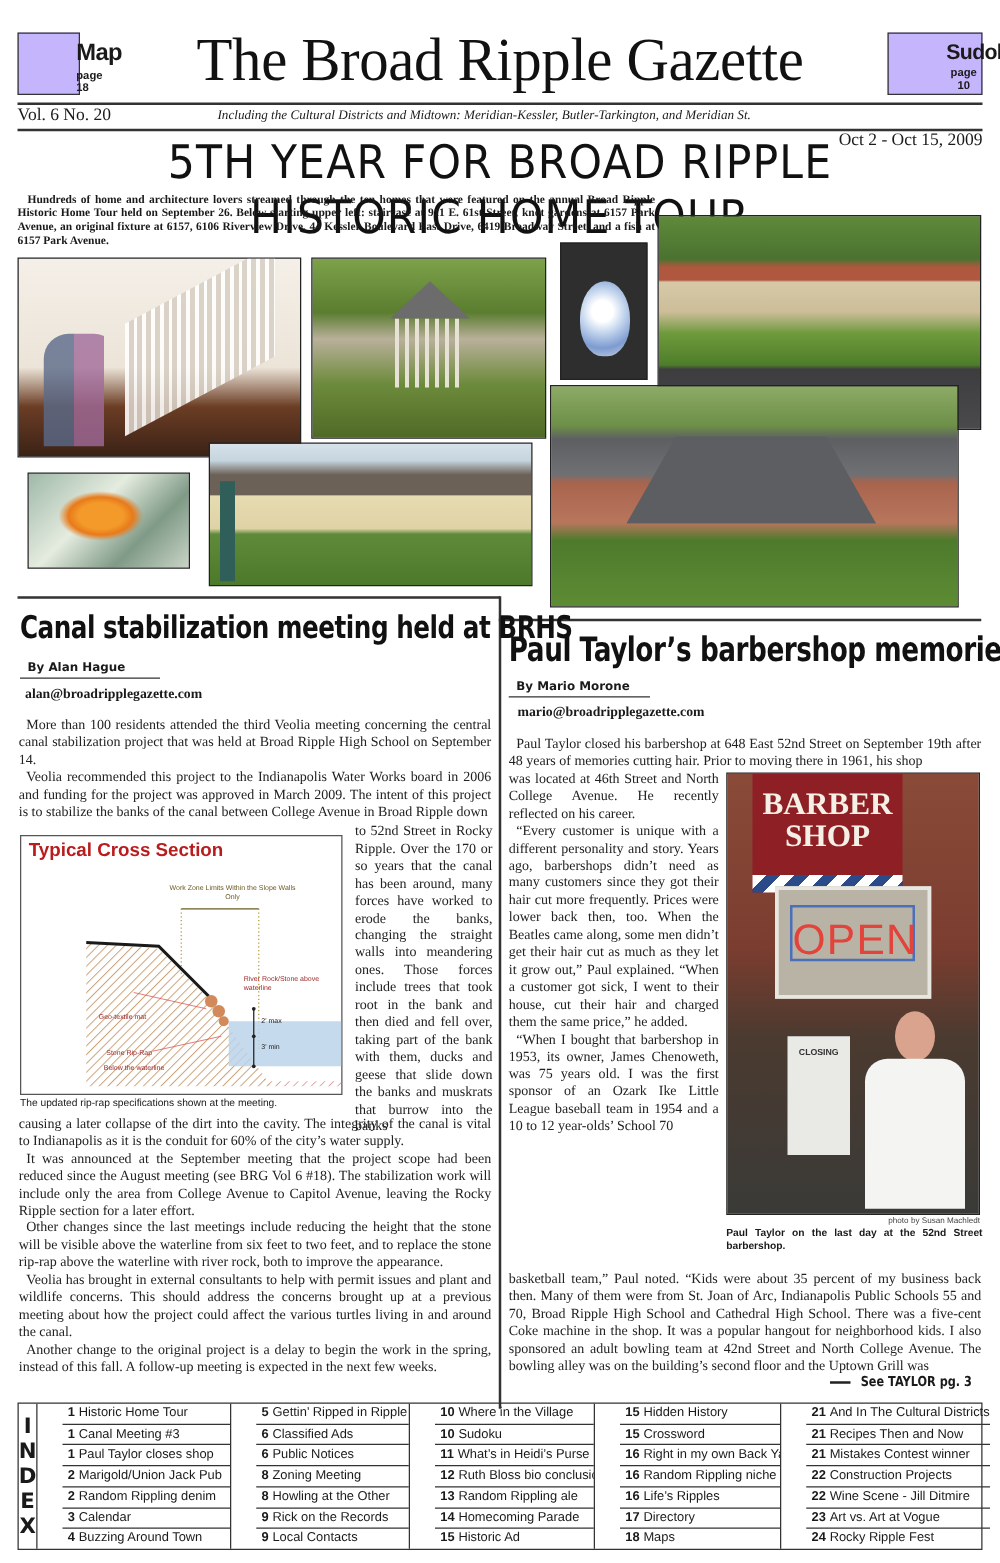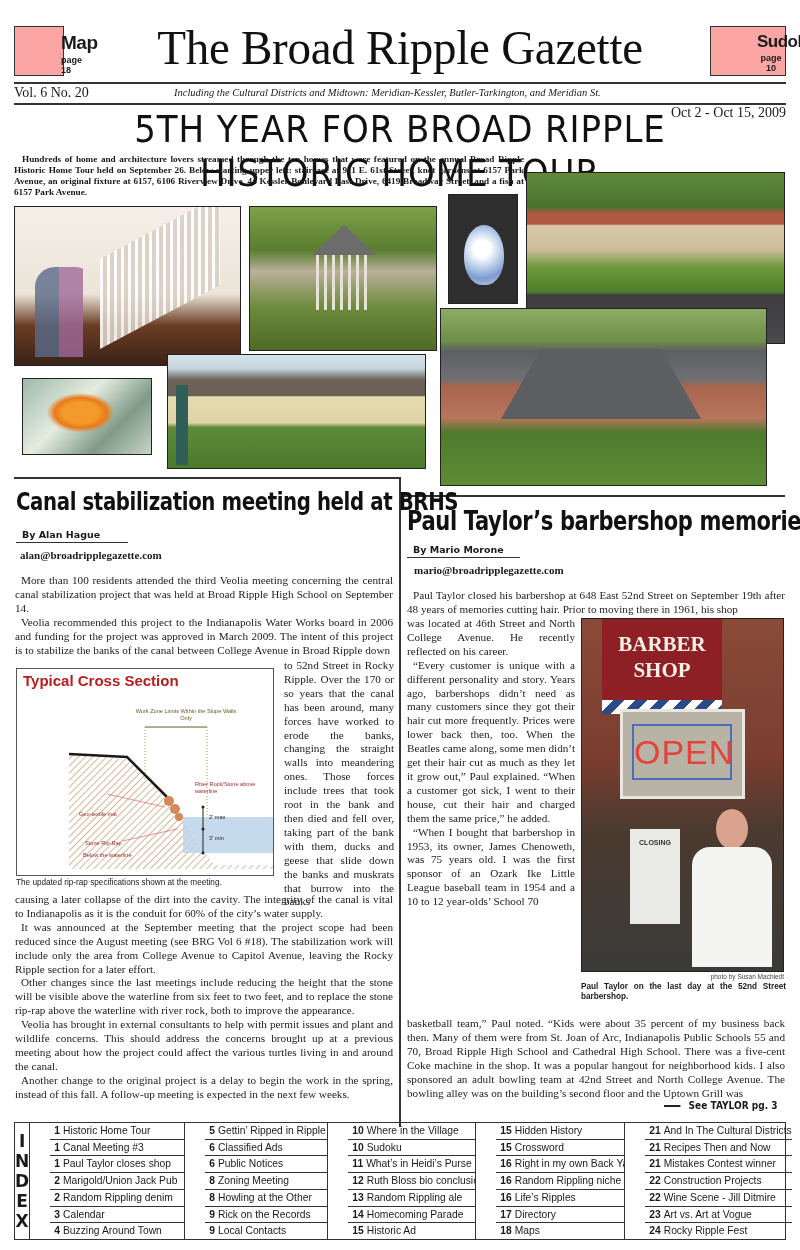--- a/index.html
+++ b/index.html
@@ -1,20 +1,20 @@
 <!DOCTYPE html>
 <html><head>
 <meta charset="utf-8">
 <style>
   * { box-sizing: border-box; margin: 0; padding: 0; }
   html, body { width: 800px; height: 1250px; background: #ffffff; overflow: hidden; }
   body { position: relative; font-family: "Liberation Serif", serif; color: #1a1a1a; }
 
   
-  .ear { position: absolute; top: 26px; width: 50px; height: 50px; border: 1px solid #333; background: #fca5a5; text-align: center; font-family: "Liberation Sans", sans-serif; padding-left: 46px; }
+  .ear { position: absolute; top: 26px; width: 50px; height: 50px; border: 1px solid #333; background: #c4b5fd; text-align: center; font-family: "Liberation Sans", sans-serif; padding-left: 46px; }
   .ear .big { display: block; font-weight: bold; font-size: 19px; margin-top: 5px; letter-spacing: -0.5px; }
   .ear .small { display: block; font-weight: bold; font-size: 9px; margin-top: 1px; }
   .ear.sudoku .big { font-size: 17px; }
   .masthead-title { position: absolute; left: 130px; top: 18px; width: 540px; text-align: center; font-family: "Liberation Serif", serif; font-size: 49px; line-height: 60px; color: #111; letter-spacing: -0.3px; transform: scaleX(0.96); }
   .rule { position: absolute; left: 14px; width: 772px; background: #333; }
   .dateline { position: absolute; left: 14px; top: 84px; width: 772px; height: 18px; font-size: 14px; }
   .dateline .vol { position: absolute; left: 0; top: 1px; }
   .dateline .tag { position: absolute; left: 160px; top: 3px; font-style: italic; font-size: 10.5px; }
   .dateline .date { position: absolute; right: 0; top: 1px; margin-top: 20px; }
 
@@ -31,24 +31,24 @@
   .ph-gazebo::after { content: ""; position: absolute; left: 66px; top: 48px; width: 56px; height: 55px; background: repeating-linear-gradient(90deg, #e7e2d6 0 3px, transparent 3px 8px); }
   .ph-lamp { left: 448px; top: 194px; width: 70px; height: 110px; background: #2e2e2e; }
   .ph-lamp::before { content: ""; position: absolute; left: 15px; top: 30px; width: 40px; height: 60px; border-radius: 50% 50% 45% 45%; background: radial-gradient(circle at 45% 40%, #ffffff 0 20%, #c7d8ef 40%, #7d9bd0 70%, #cfd8e6 100%); }
   .ph-ranch { left: 526px; top: 172px; width: 259px; height: 172px; background: linear-gradient(180deg, #5f8a3a 0%, #4a7230 20%, #b0573f 24%, #b0573f 30%, #d7c9a8 31%, #cdbd99 45%, #6f9a3c 55%, #4e7d2a 70%, #3d3d3f 72%, #4a4a4c 100%); }
   .ph-fish { left: 22px; top: 378px; width: 130px; height: 77px; background: radial-gradient(ellipse at 45% 45%, #f39a2b 0 18%, #e87a1a 26%, transparent 34%), linear-gradient(135deg, #9fb9a8, #e5ece0 40%, #7f9a86 70%, #c9d4c7); }
   .ph-bungalow { left: 167px; top: 354px; width: 259px; height: 115px; background: linear-gradient(180deg, #d7e2ea 0%, #c5d4de 12%, #6c6157 22%, #6c6157 36%, #e6dcb1 37%, #dfd3a6 60%, #5f8a3a 64%, #4c7a2a 100%); }
   .ph-bungalow::after { content: ""; position: absolute; left: 8px; top: 30px; width: 12px; height: 80px; background: #2f5f58; }
   .ph-cottage { left: 440px; top: 308px; width: 327px; height: 178px; background: linear-gradient(180deg, #8dab66 0%, #6d8f48 18%, #5d5f63 24%, #6e7074 40%, #a9644d 44%, #b8765d 62%, #4e7a2c 70%, #5d8c34 100%); }
   .ph-cottage::before { content: ""; position: absolute; left: 60px; top: 40px; width: 200px; height: 70px; background: #5c5e62; clip-path: polygon(20% 0, 80% 0, 100% 100%, 0 100%); }
   .ph-barber { left: 581px; top: 618px; width: 203px; height: 354px; background: linear-gradient(180deg, #8a4a38 0%, #7a3d2f 40%, #4b3a30 60%, #3a3a38 100%); }
-  .barber-sign { position: absolute; left: 20px; top: 0; width: 120px; height: 95px; background: #8e1f24; color: #f4f0e6; font-family: "Liberation Serif", serif; font-weight: bold; font-size: 21px; line-height: 26px; text-align: center; padding-top: 12px; }
+  .barber-sign { position: absolute; left: 20px; top: 0; width: 120px; height: 95px; background: #8e1f24; color: #f4f0e6; font-family: "Liberation Serif", serif; font-weight: bold; font-size: 25px; line-height: 26px; text-align: center; padding-top: 12px; }
   .barber-sign::after { content: ""; position: absolute; left: 0; bottom: 0; width: 120px; height: 14px; background: repeating-linear-gradient(135deg, #fff 0 8px, #2a4a8a 8px 16px); }
   .open-sign { position: absolute; left: 38px; top: 90px; width: 125px; height: 90px; background: #b9b3a5; border: 3px solid #e8e6e0; }
-  .open-sign span { position: absolute; left: 9px; top: 12px; width: 100px; height: 56px; border: 2px solid #4b6fb9; color: #e2433a; font-family: "Liberation Sans", sans-serif; font-size: 34px; line-height: 52px; letter-spacing: 1px; }
+  .open-sign span { position: absolute; left: 9px; top: 12px; width: 100px; height: 45px; border: 2px solid #4b6fb9; color: #e2433a; font-family: "Liberation Sans", sans-serif; font-size: 34px; line-height: 52px; letter-spacing: 1px; }
   .closing-card { position: absolute; left: 48px; top: 210px; width: 50px; height: 95px; background: #e9e9e6; font-family: "Liberation Sans", sans-serif; font-size: 7px; font-weight: bold; text-align: center; padding-top: 10px; color: #333; }
   .man { position: absolute; left: 110px; top: 190px; width: 80px; height: 160px; }
   .man::before { content: ""; position: absolute; left: 24px; top: 0; width: 32px; height: 40px; border-radius: 50%; background: #d9a38e; }
   .man::after { content: ""; position: absolute; left: 0; top: 38px; width: 80px; height: 120px; border-radius: 18px 18px 0 0; background: #f4f4f2; }
 
   .photo-credit { position: absolute; left: 581px; top: 973px; width: 203px; text-align: right; font-family: "Liberation Sans", sans-serif; font-size: 6.5px; color: #444; }
   .photo-cap { position: absolute; left: 581px; top: 982px; width: 205px; font-family: "Liberation Sans", sans-serif; font-weight: bold; font-size: 8.2px; line-height: 10px; text-align: justify; }
 
   
   .frame-left { position: absolute; left: 14px; top: 477px; width: 386px; height: 2px; background: #333; }

